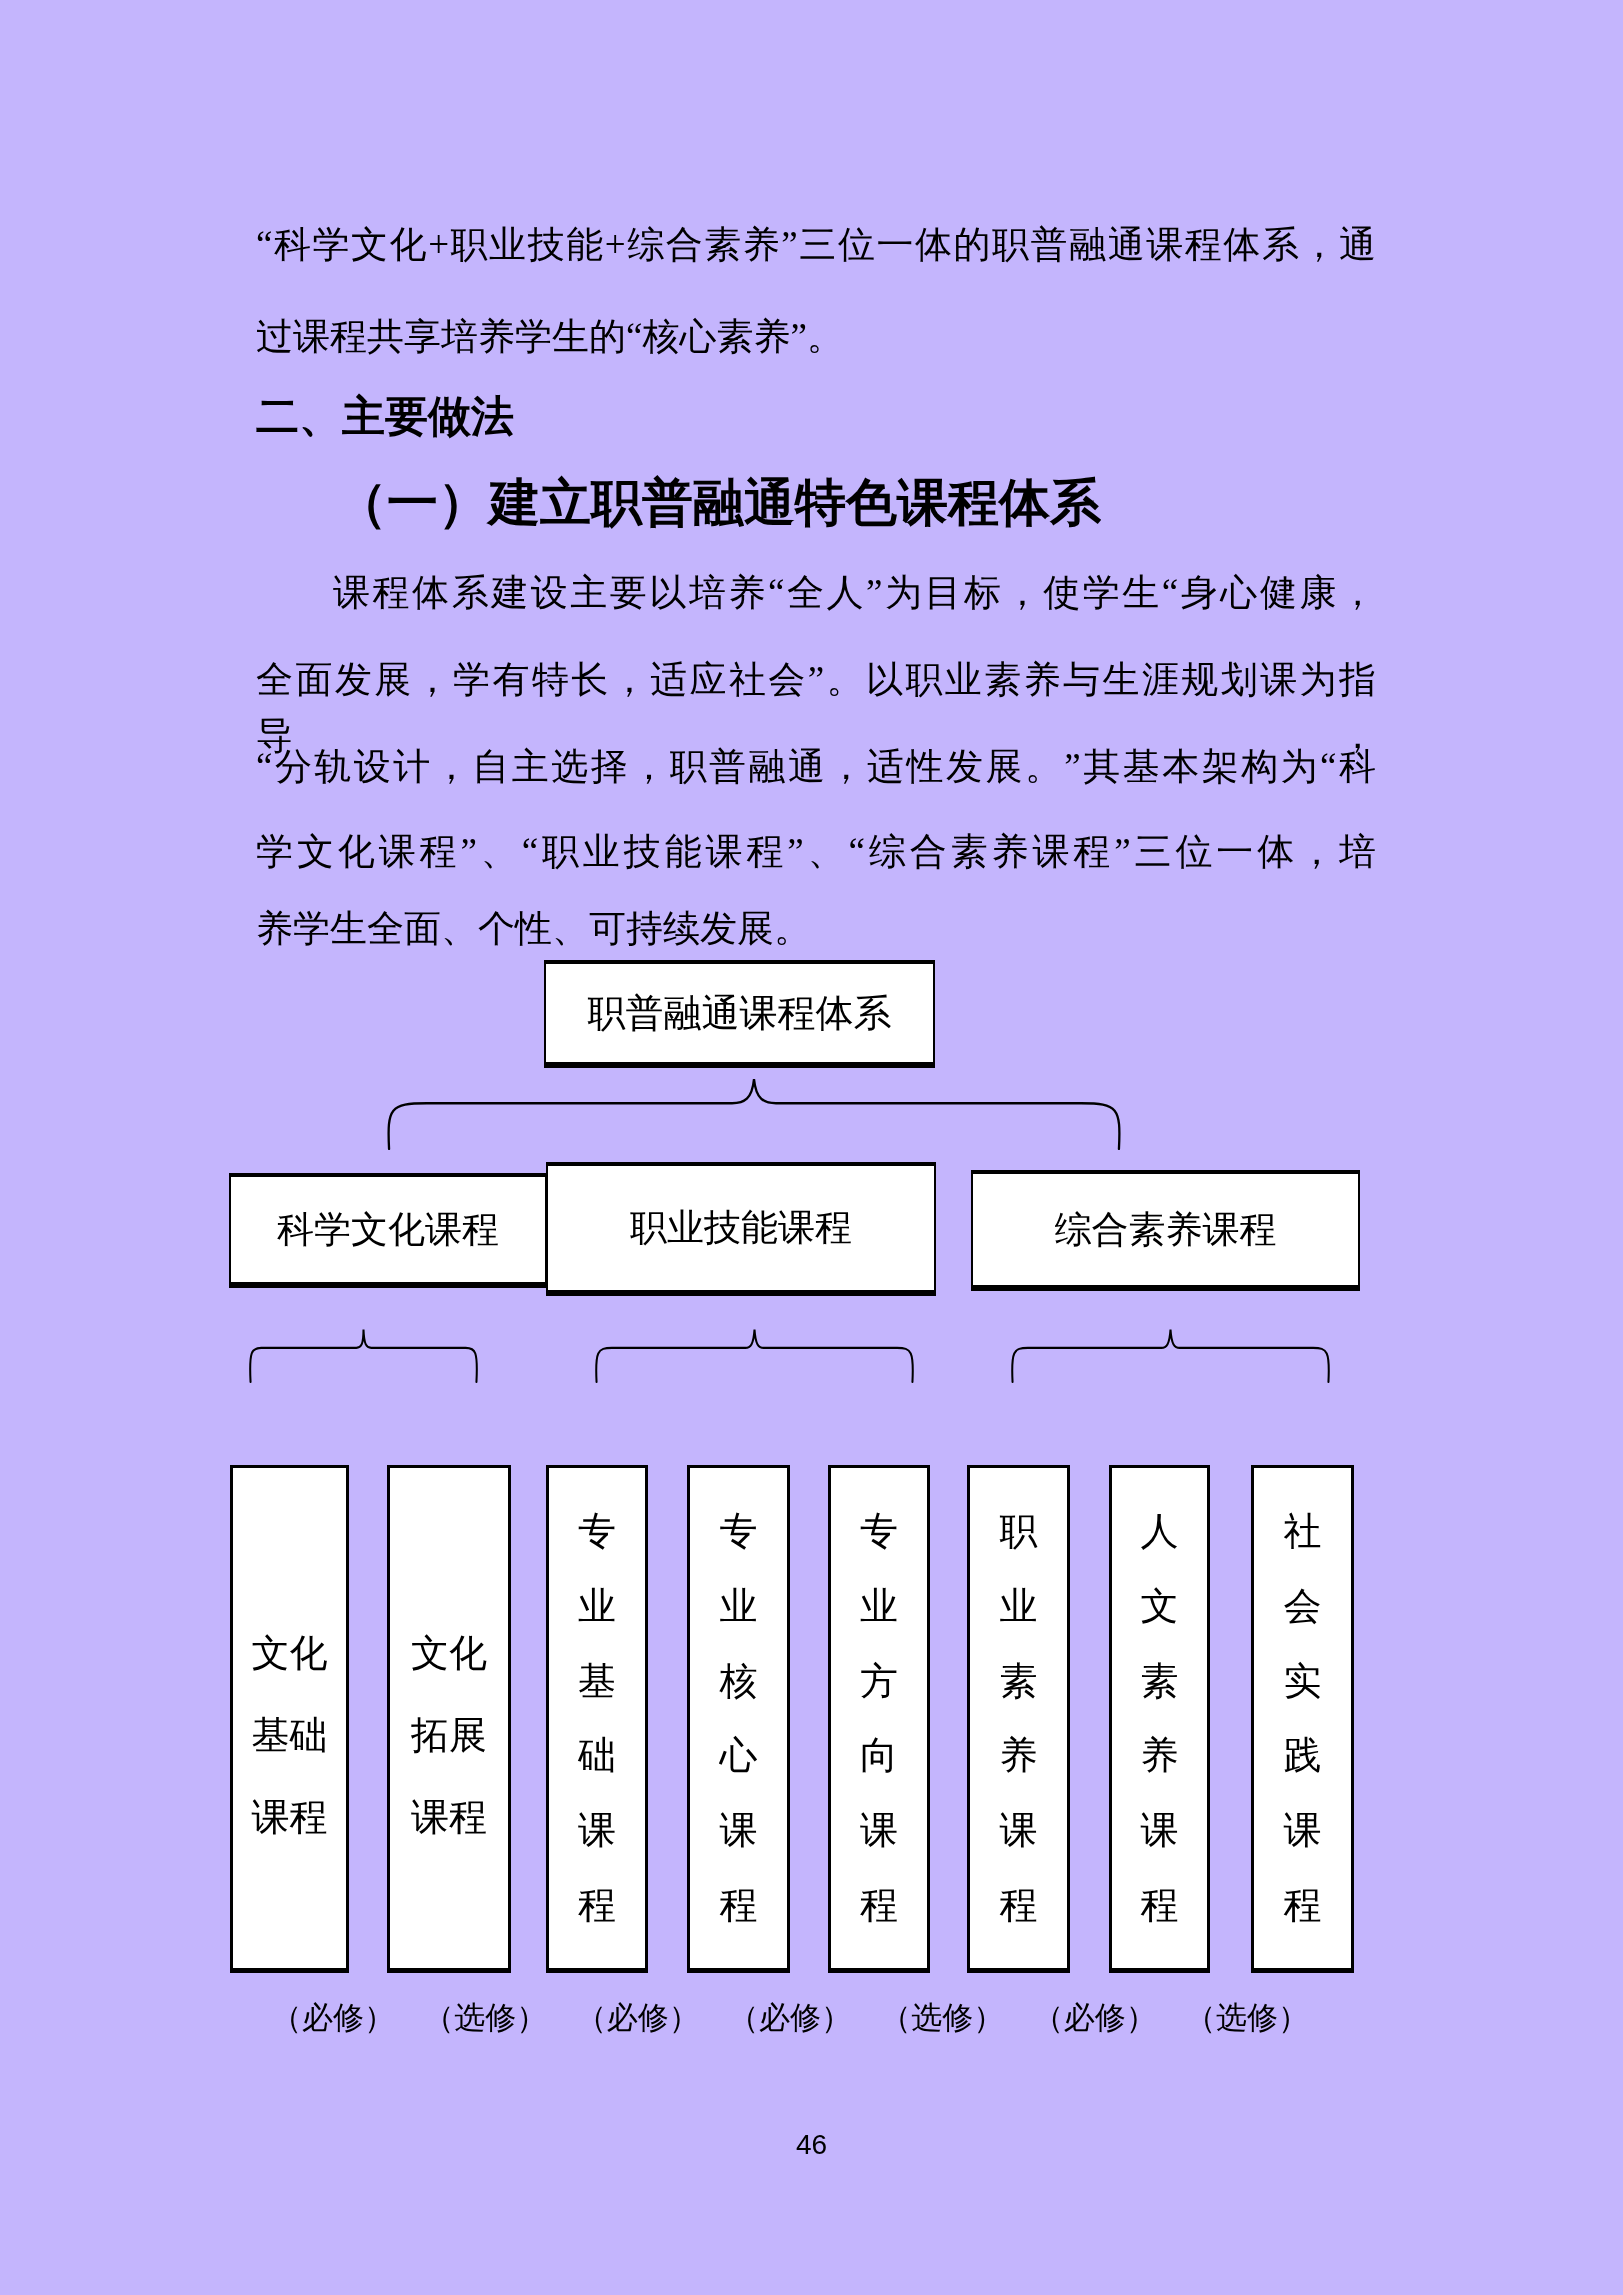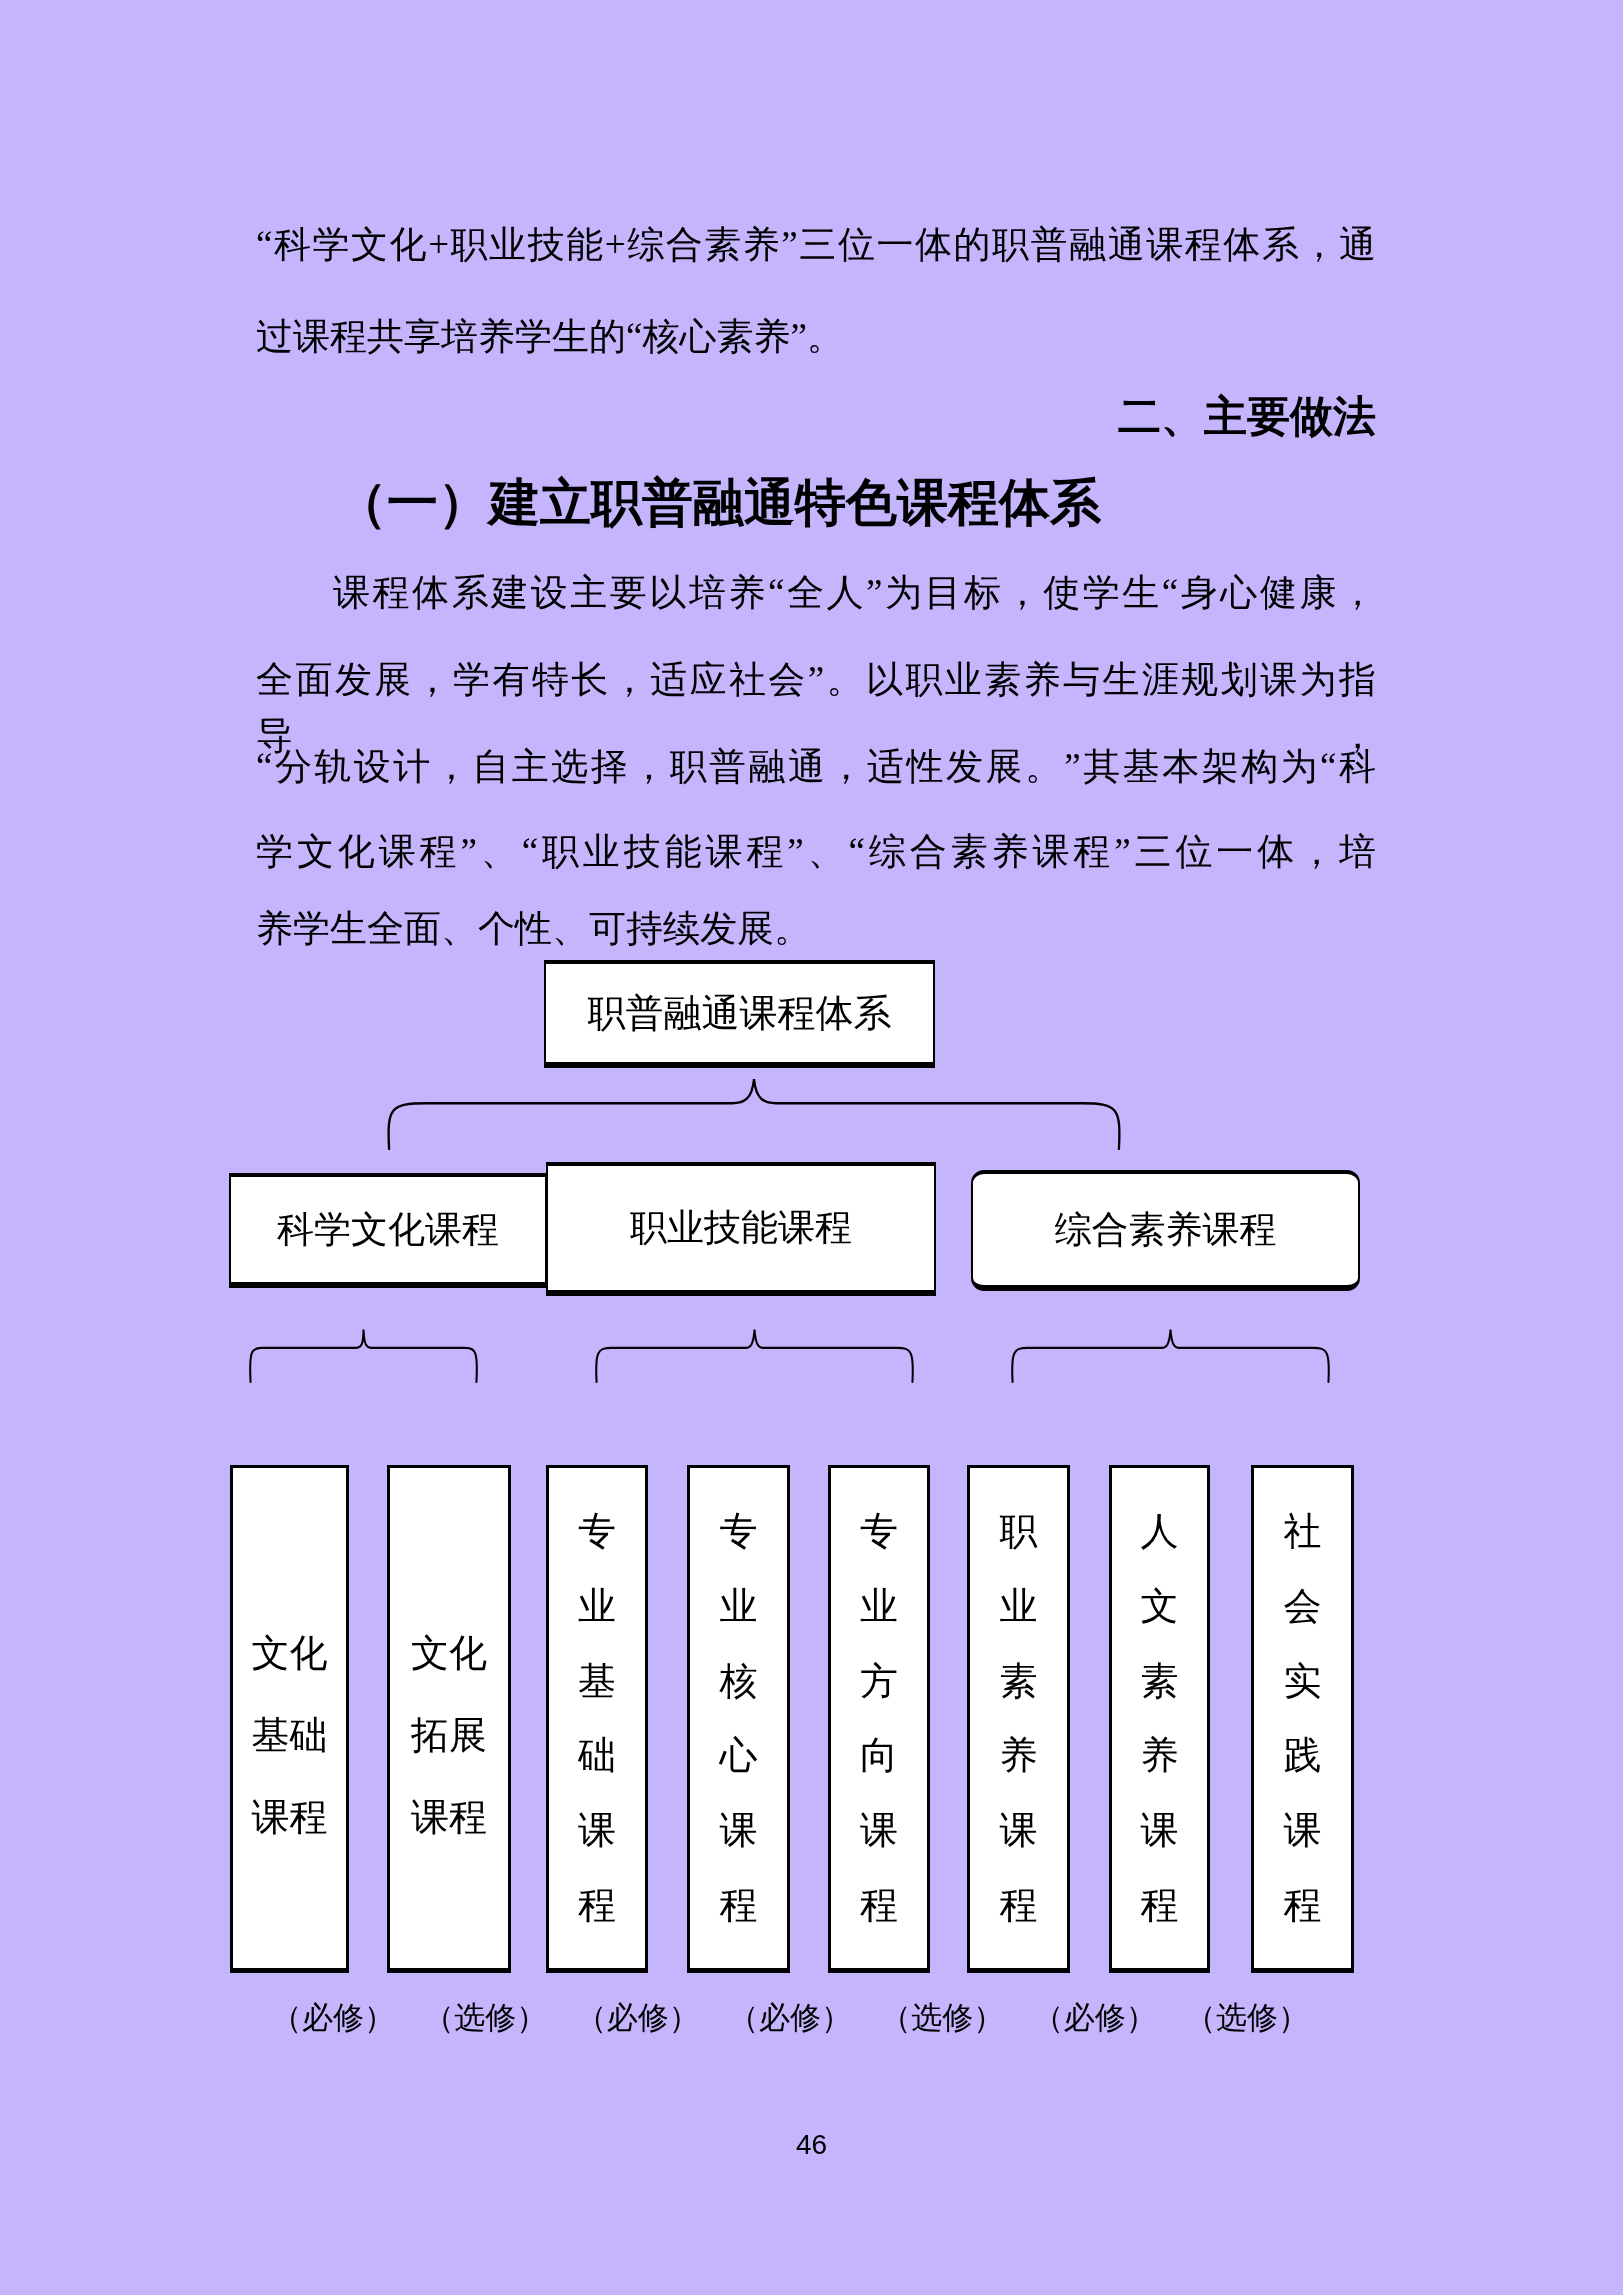--- a/index.html
+++ b/index.html
@@ -12,21 +12,21 @@
     overflow:hidden;
   }
   
   .tline{
     position:absolute;left:256px;width:1120px;height:56px;
     font-size:37px;line-height:56px;white-space:nowrap;
   }
   .tline.just{white-space:normal;text-align:justify;text-align-last:justify;}
   .h1{
     position:absolute;left:256px;width:1120px;height:61px;
-    font-size:43px;line-height:61px;font-weight:bold;white-space:nowrap;text-align:right;
+    font-size:43px;line-height:61px;font-weight:bold;white-space:nowrap;
   }
   .h2{
     position:absolute;left:256px;width:1120px;height:59px;
     padding-left:80px;box-sizing:border-box;
     font-size:51px;line-height:59px;font-weight:bold;white-space:nowrap;
   }
   .indent1{padding-left:77px;box-sizing:border-box;}
   
   .dbox{
     position:absolute;box-sizing:border-box;background:#fff;
@@ -83,21 +83,21 @@
       <path d="M 6,140 C 2,60 8,51 80,51 L 677,51 C 701,51 716,43 720,4 C 724,43 739,51 763,51 L 1360,51 C 1432,51 1438,60 1434,140" fill="none" stroke="#000" stroke-width="4.5" stroke-linecap="round"></path>
     </svg>
   </div>
 
   <div class="dbox" style="left:229px;top:1173px;width:318px;height:115px;font-size:37px;">
     <span>科学文化课程</span>
   </div>
   <div class="dbox" style="left:546px;top:1162px;width:390px;height:134px;font-size:37px;">
     <span>职业技能课程</span>
   </div>
-  <div class="dbox" style="left:971px;top:1170px;width:389px;height:121px;font-size:37px;border-radius:13px;">
+  <div class="dbox" style="left:971px;top:1170px;width:389px;height:121px;font-size:37px;">
     <span>综合素养课程</span>
   </div>
 
   <div class="brace" style="left:248px;top:1328px;width:231px;height:55px;">
     <svg viewBox="0 0 452 108" preserveAspectRatio="none">
       <path d="M 5,106 C 2,46 7,39 26,39 L 212,39 C 221,39 226,33 226,3 C 227,33 232,39 241,39 L 426,39 C 445,39 450,46 447,106" fill="none" stroke="#000" stroke-width="4" stroke-linecap="round"></path>
     </svg>
   </div>
   <div class="brace" style="left:594px;top:1328px;width:321px;height:55px;">
     <svg viewBox="0 0 628 108" preserveAspectRatio="none">

